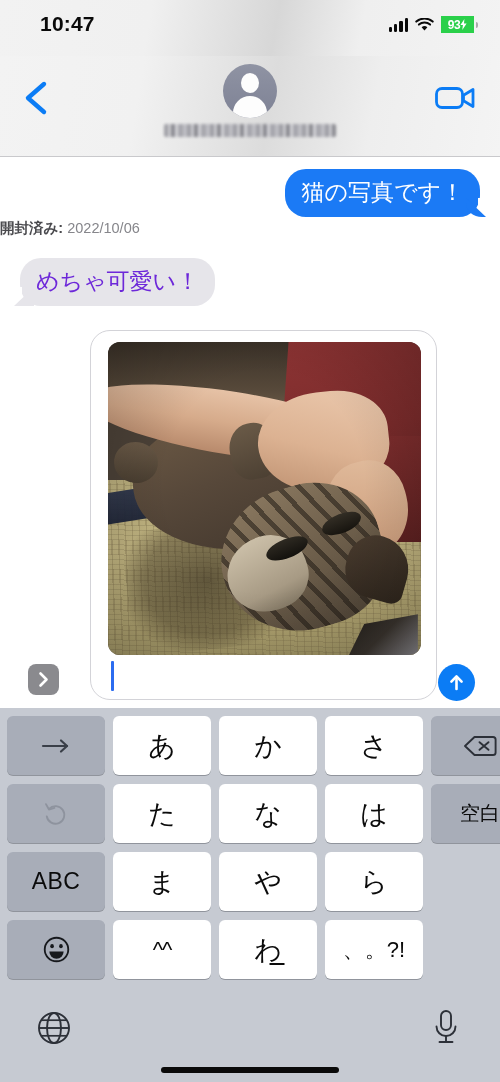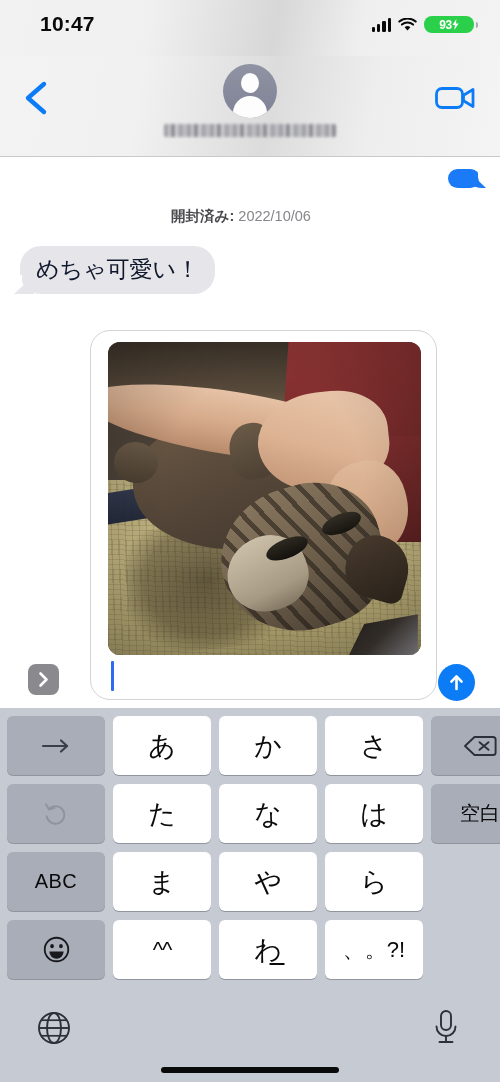--- a/index.html
+++ b/index.html
@@ -55,23 +55,23 @@
     border-radius: 1.2px;
   }
   .signal-bars i:nth-child(1){ height: 5px; }
   .signal-bars i:nth-child(2){ height: 8px; }
   .signal-bars i:nth-child(3){ height: 11px; }
   .signal-bars i:nth-child(4){ height: 14px; }
   .wifi-icon { width: 19px; height: 14px; }
   .battery-wrap { display: flex; align-items: center; }
   .battery-body {
     position: relative;
-    width: 50px; height: 17px;
+    width: 33px; height: 17px;
     background: #2ad04a;
-    border-radius: 8px;
+    border-radius: 0;
     display: flex;
     align-items: center;
     justify-content: center;
     gap: 0px;
   }
   .battery-pct {
     font-size: 12px;
     font-weight: bold;
     color: #ffffff;
     letter-spacing: -0.3px;
@@ -213,42 +213,42 @@
   }
   .bubble.out .tail-cut {
     position: absolute;
     right: -10px; bottom: 0;
     width: 12px; height: 19px;
     background: #ffffff;
     border-bottom-left-radius: 12px;
   }
   .bubble.in {
     background: #e6e5ea;
-    color: #0f172a;
+    color: #6d28d9;
     margin-left: 4px;
   }
   .bubble.in::after {
     content: "";
     position: absolute;
     left: -6px; bottom: 0px;
     width: 20px; height: 19px;
     background: #e6e5ea;
     clip-path: polygon(100% 0%, 100% 100%, 0% 100%);
   }
   .bubble.in .tail-cut {
     position: absolute;
     left: -10px; bottom: 0;
     width: 12px; height: 19px;
     background: #ffffff;
     border-bottom-right-radius: 12px;
   }
   .read-receipt {
-    text-align: center;
+    text-align: left;
     padding-right: 18px;
-    margin-top: 19px;
+    margin-top: 2px;
     font-size: 14.5px;
     color: #86868b;
   }
   .read-receipt .rr-label { font-weight: bold; color: #4a4a4e; }
   .spacer-12 { height: 12px; }
   .spacer-20 { height: 20px; }
   .expand-btn {
     position: absolute;
     left: 28px; top: 664px;
     width: 31px; height: 31px;
@@ -456,21 +456,21 @@
     background: #ffffff;
     flex: 0 0 98px;
   }
   .key.func {
     background: #a8adb8;
     flex: 0 0 98px;
   }
   .key.kaomoji { font-size: 22px; letter-spacing: -1px; }
   .key.punct { font-size: 22px; }
   .key.small-label { font-size: 20px; }
-  .key.abc { font-size: 20px; letter-spacing: 0.4px; }
+  .key.abc { font-size: 23px; letter-spacing: 0.4px; }
   .key.wa-key { position: relative; }
   .key.wa-key .underbar {
     position: absolute;
     bottom: 14px; left: 50%;
     transform: translateX(-50%) translateX(9px);
     width: 15px; height: 2px;
     background: #0b0b0b;
   }
   .key svg { display: block; }
 
@@ -578,20 +578,21 @@
     </div>
   </div>
 
   <div class="convo">
 
 
     <div class="spacer-12"></div>
 
     <div class="row out">
       <div class="bubble out">
+        <span>猫の写真です！</span>
         <span class="tail-cut"></span>
       </div>
     </div>
 
     <div class="read-receipt">
       <span class="rr-label">開封済み:</span>
       <span>2022/10/06</span>
     </div>
 
     <div class="spacer-20"></div>

